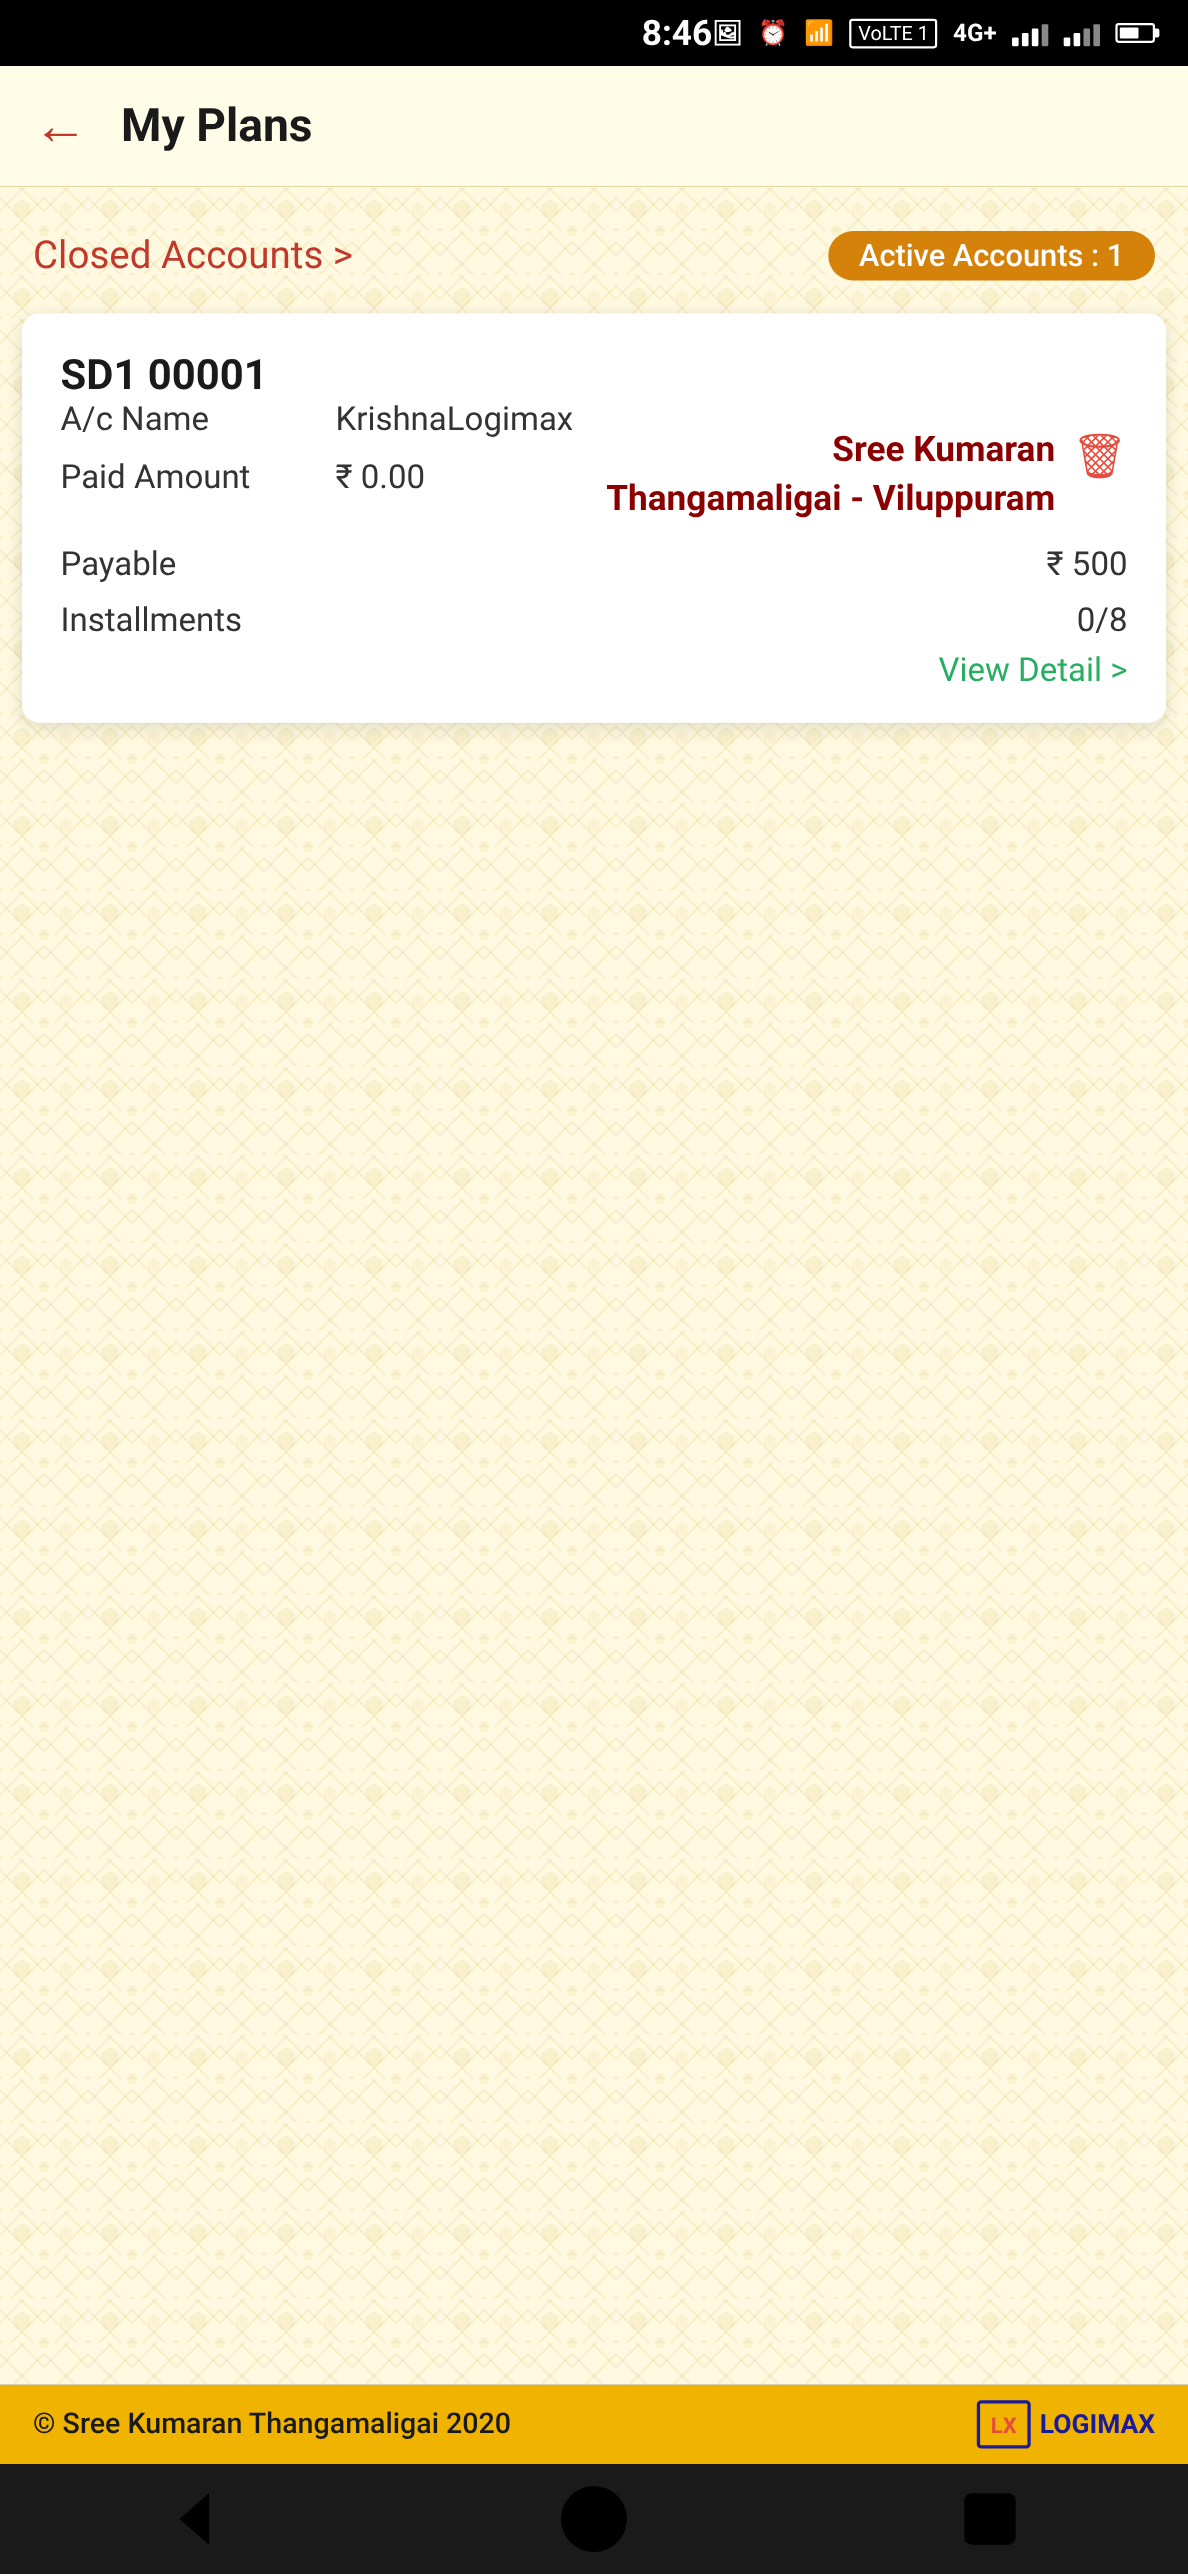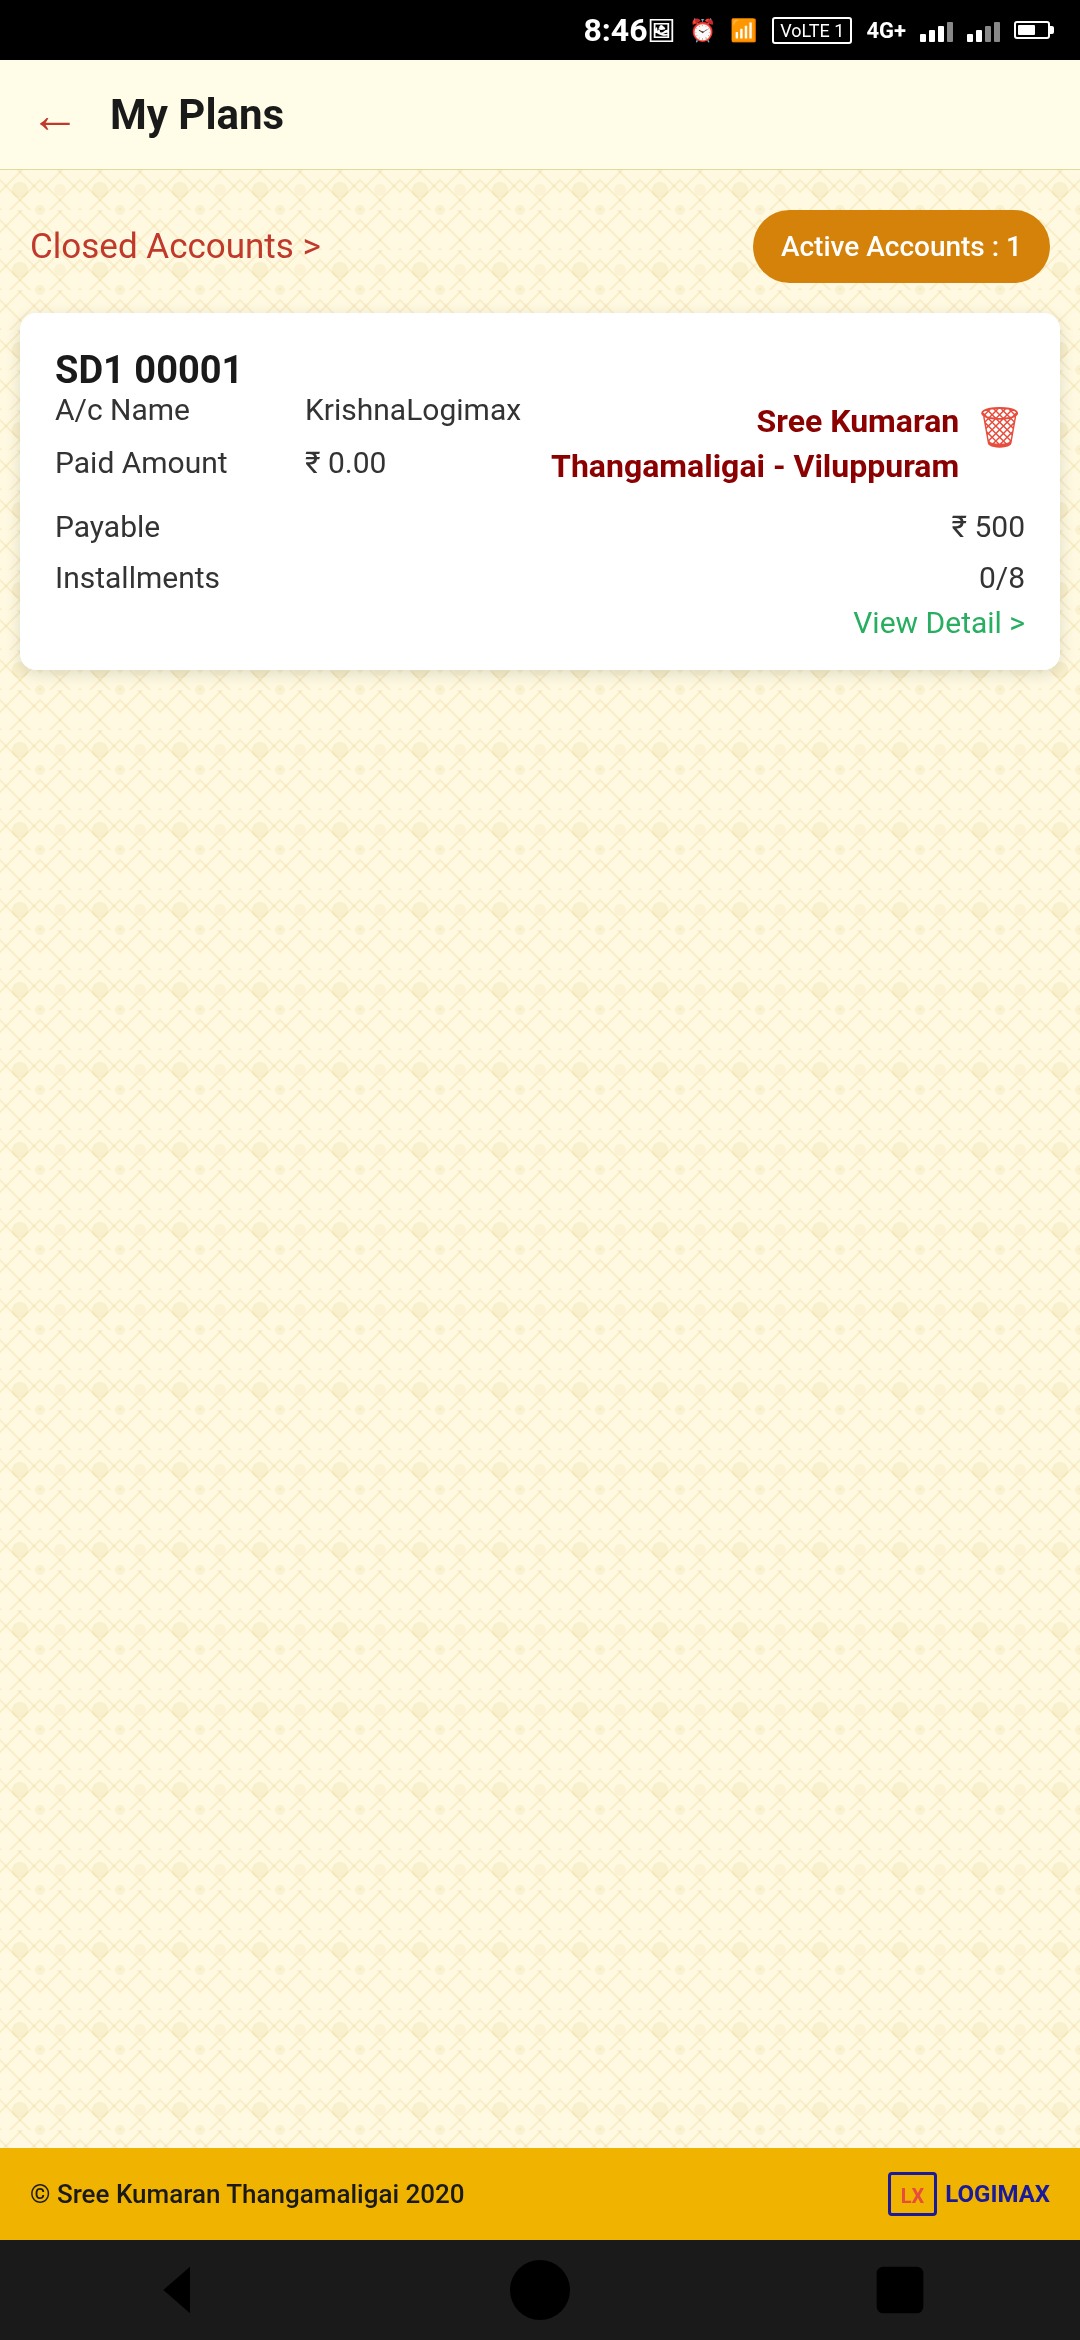--- a/index.html
+++ b/index.html
@@ -153,21 +153,21 @@
     }
     .closed-accounts-link {
       color: #c0392b;
       font-size: 35px;
       cursor: pointer;
     }
     .active-accounts-badge {
       background: #d4820a;
       color: #fff;
       font-size: 28px;
-      padding: 20px 28px;
+      padding: 6px 28px;
       border-radius: 40px;
       font-weight: 500;
       text-align: center;
     }
 
     
     .account-card {
       background: #fff;
       border-radius: 16px;
       padding: 35px 35px 30px 35px;
@@ -200,21 +200,21 @@
       font-size: 40px;
       cursor: pointer;
       margin-left: 15px;
       margin-top: 5px;
     }
 
     .card-details-left {
       display: flex;
       flex-direction: column;
       gap: 18px;
-      margin-bottom: 9px;
+      margin-bottom: 24px;
     }
     .detail-row {
       display: flex;
       align-items: center;
       gap: 30px;
     }
     .detail-label {
       font-size: 30px;
       color: #333;
       min-width: 220px;
@@ -246,21 +246,21 @@
       text-align: right;
       color: #27ae60;
       font-size: 30px;
       cursor: pointer;
       margin-top: 10px;
     }
 
     
     .footer {
       background: #f0b400;
-      height: 92px;
+      height: 72px;
       display: flex;
       align-items: center;
       justify-content: space-between;
       padding: 0 30px;
       flex-shrink: 0;
     }
     .footer-copyright {
       font-size: 26px;
       color: #1a1a1a;
       font-weight: 500;

